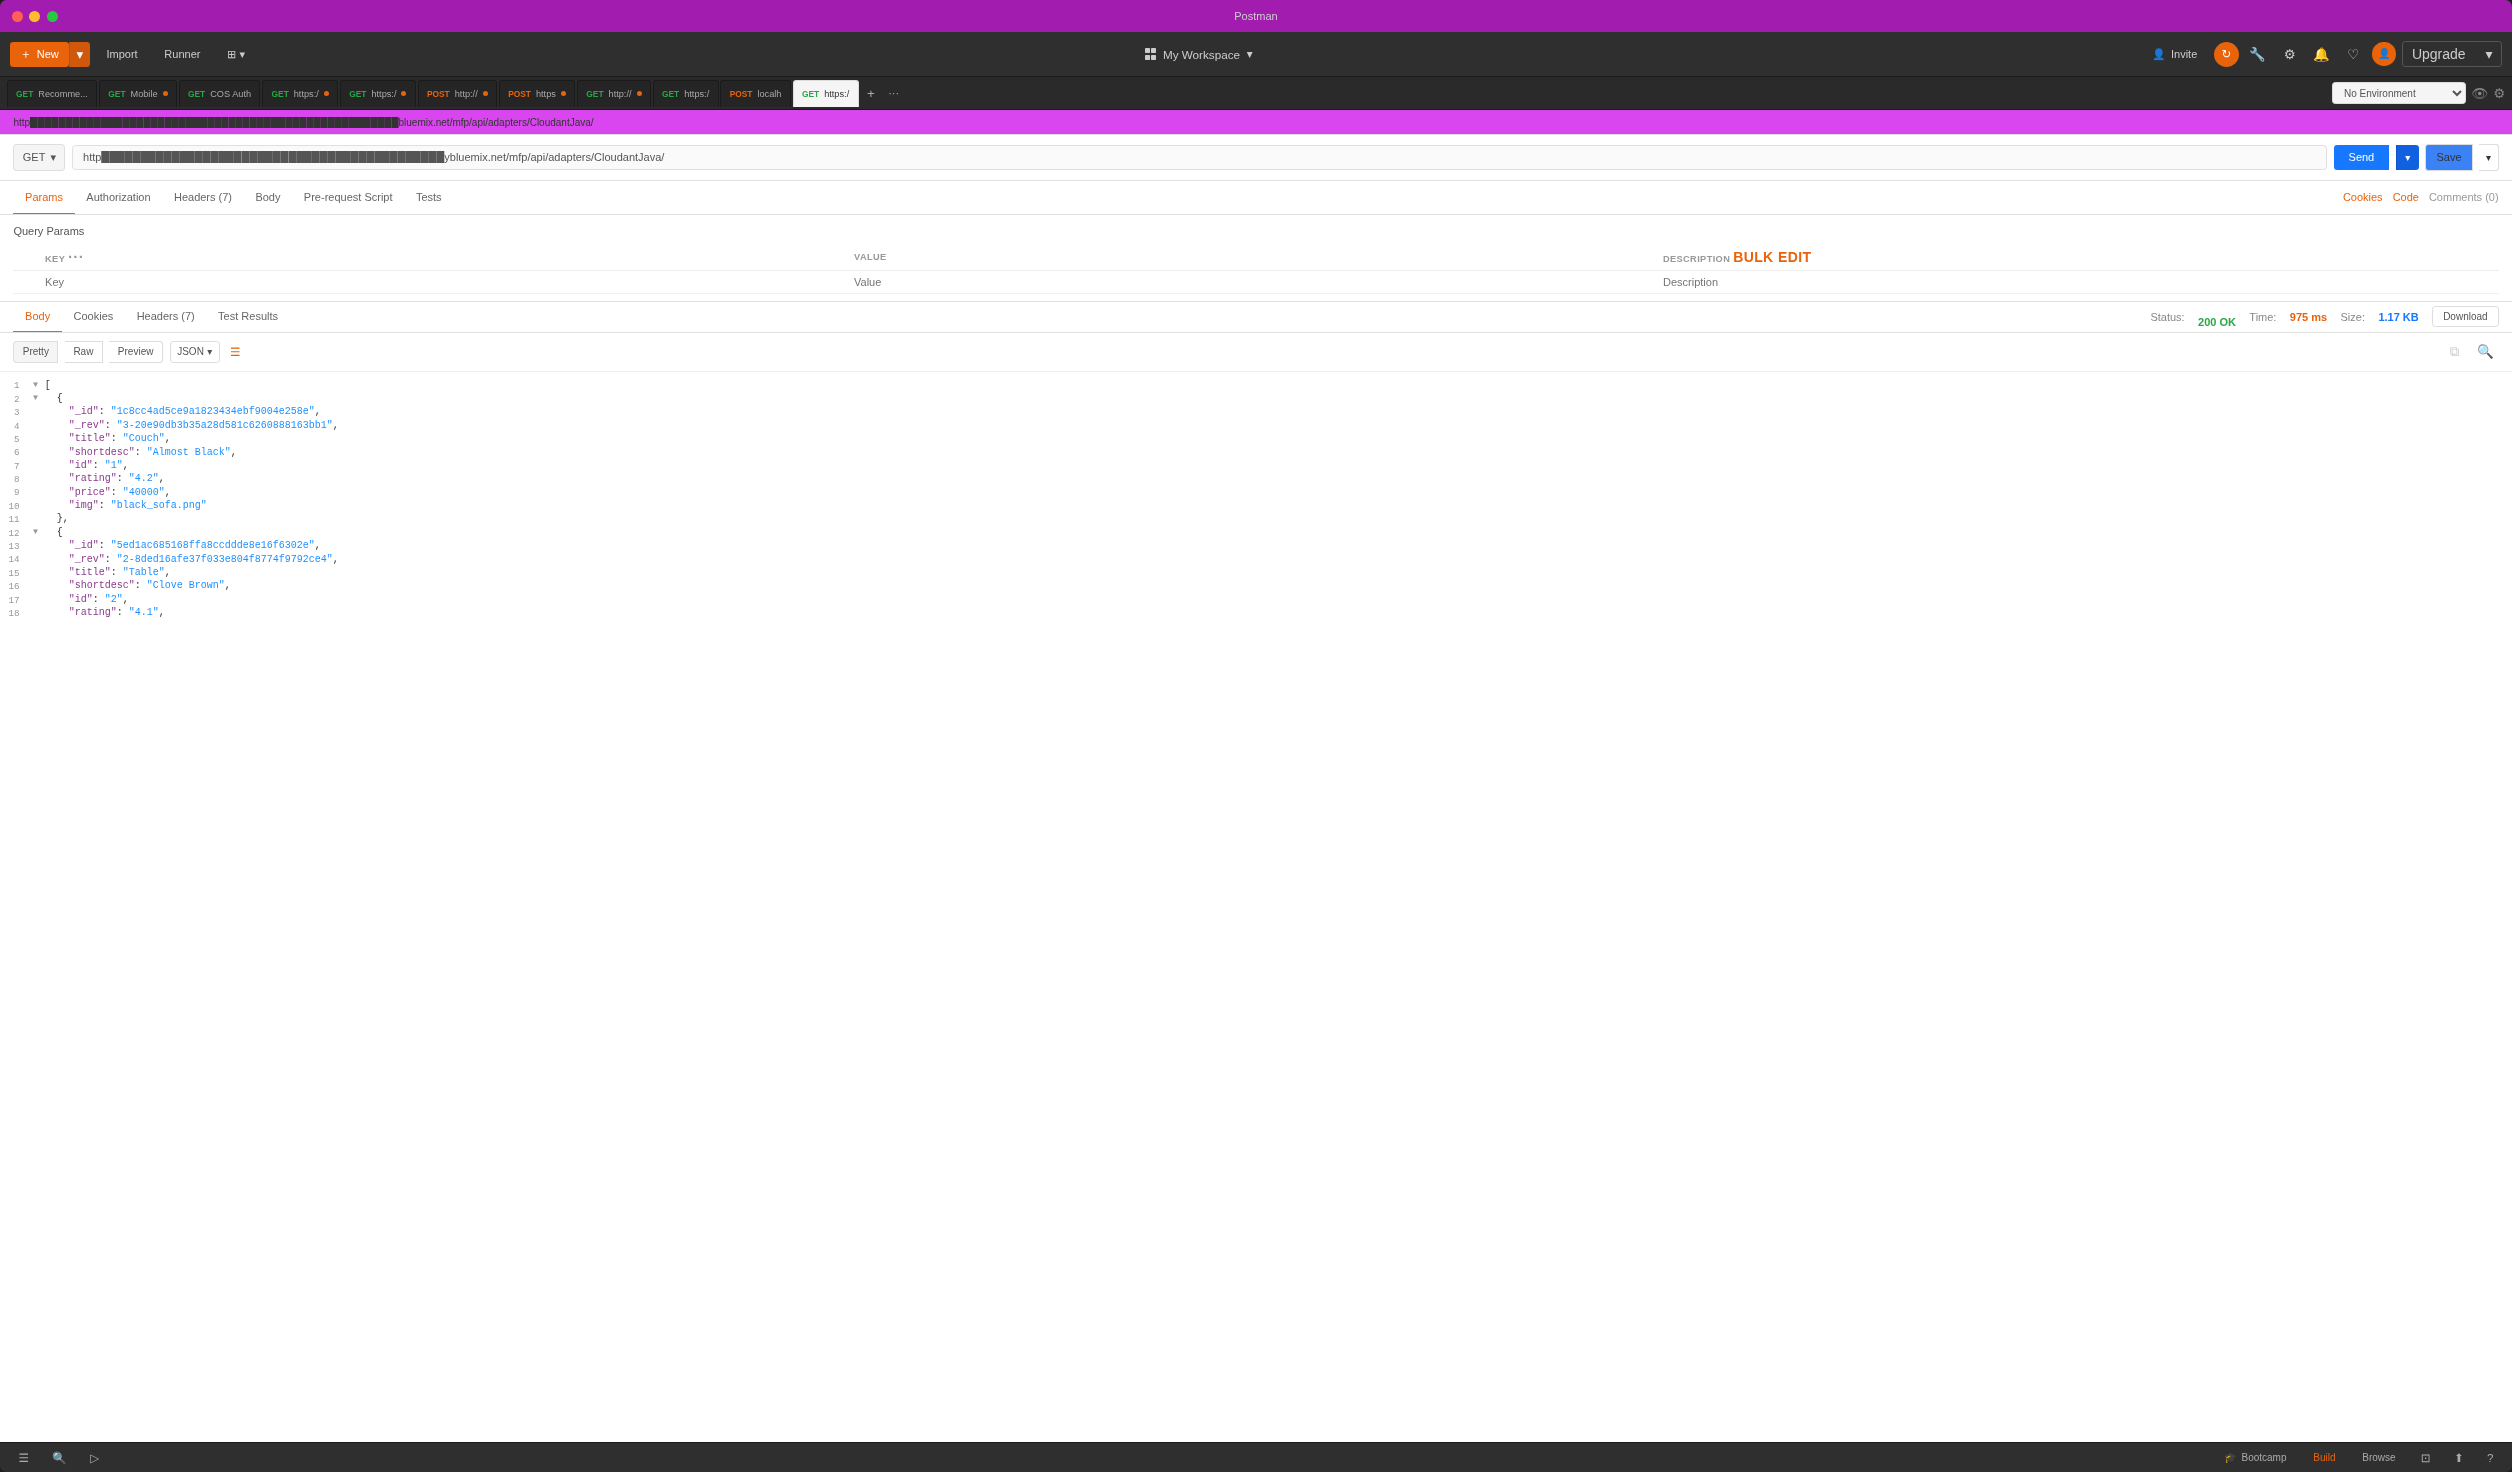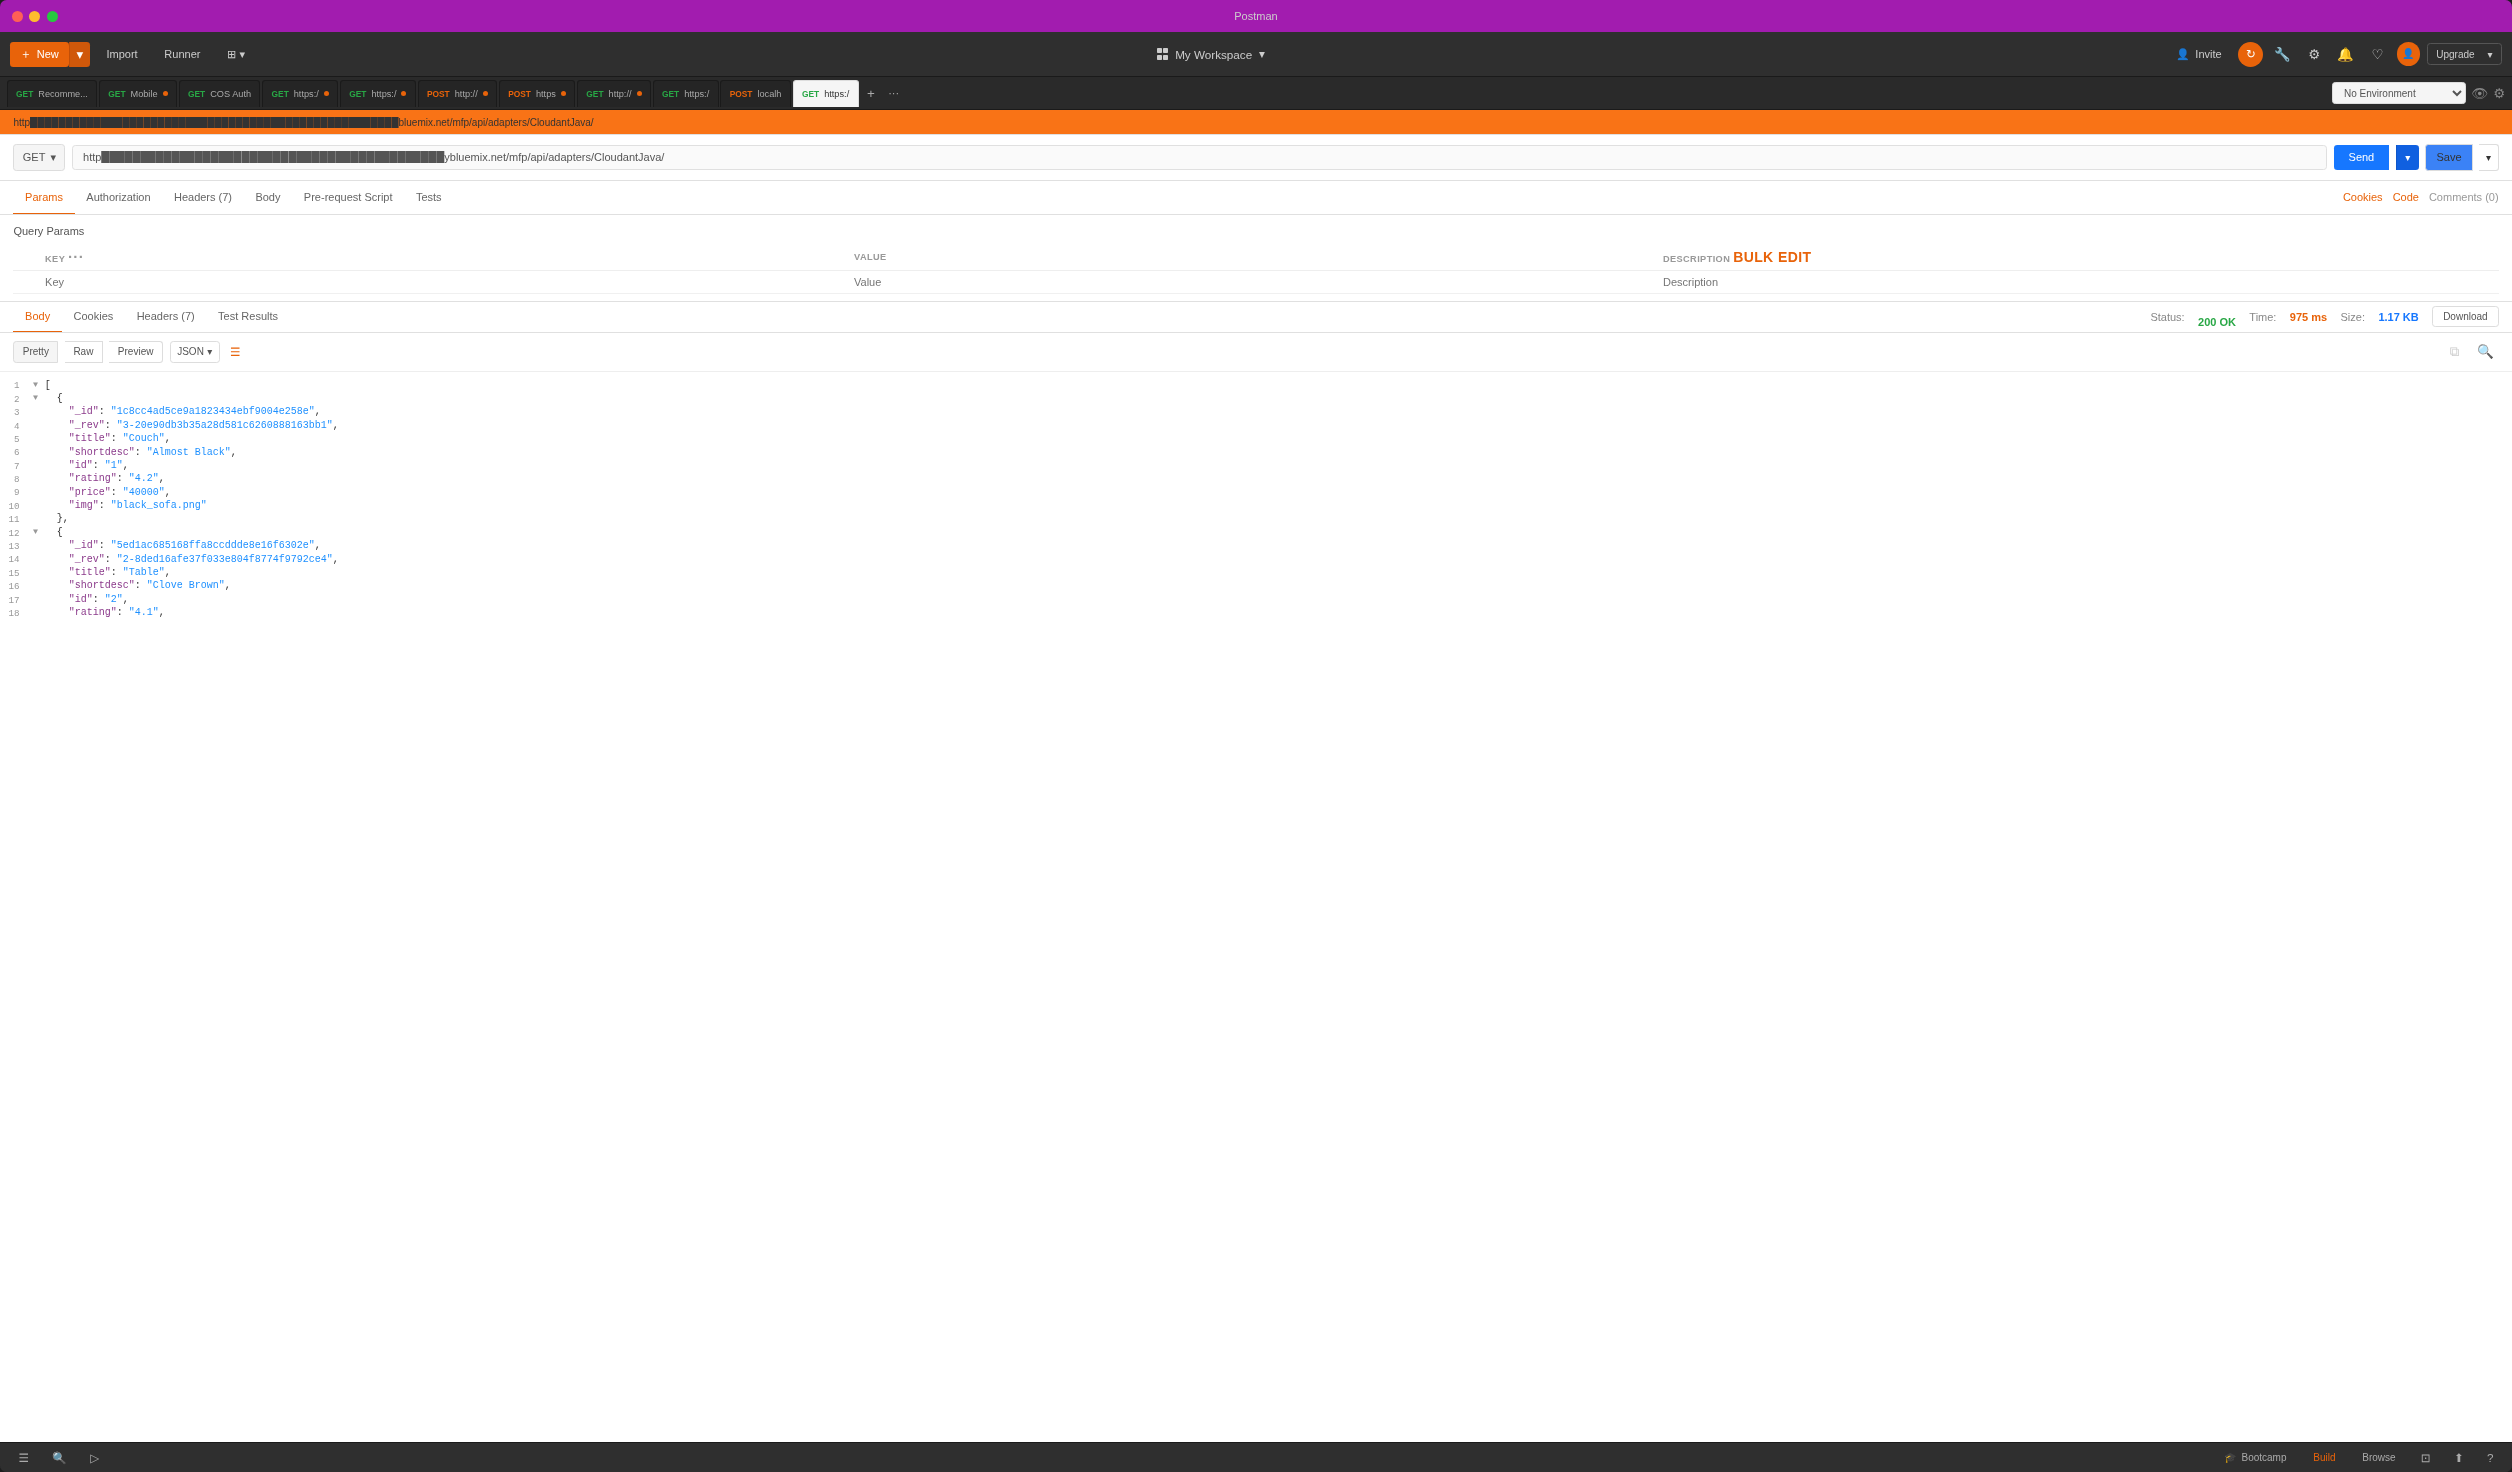--- a/index.html
+++ b/index.html
@@ -21,40 +21,40 @@
     .btn-new-arrow { background: #d0580a; border-left: 0.8px solid #c04e08; border-radius: 0 3.3px 3.3px 0; padding: 5px 6.7px; color: white; border-top: none; border-right: none; border-bottom: none; cursor: pointer; }
     .btn-toolbar { background: transparent; color: #ccc; border: none; border-radius: 3.3px; padding: 5px 10px; font-size: 11px; cursor: pointer; }
     .toolbar-center { flex: 1; display: flex; justify-content: center; align-items: center; }
     .workspace-btn { background: transparent; border: none; color: #ccc; font-size: 11.7px; cursor: pointer; display: flex; align-items: center; gap: 6.7px; }
     .workspace-icon { display: inline-grid; grid-template-columns: 1fr 1fr; gap: 1.7px; width: 11.7px; height: 11.7px; }
     .workspace-icon span { background: #ccc; border-radius: 0.8px; }
     .invite-btn { background: transparent; border: none; color: #ccc; font-size: 11px; cursor: pointer; display: flex; align-items: center; gap: 5px; padding: 5px 10px; }
     .toolbar-right { display: flex; align-items: center; gap: 6.7px; }
     .icon-btn { width: 25px; height: 25px; background: transparent; border: none; color: #ccc; cursor: pointer; display: flex; align-items: center; justify-content: center; font-size: 13.4px; border-radius: 3.3px; }
     .sync-icon { width: 25px; height: 25px; background: #e8630a; border-radius: 50%; display: flex; align-items: center; justify-content: center; color: white; font-size: 11.7px; cursor: pointer; }
-    .upgrade-btn { background: transparent; color: #ccc; border: 0.8px solid #555; border-radius: 3.3px; padding: 4.2px 8.4px; font-size: 10px; cursor: pointer; display: flex; align-items: center; gap: 13px; }
+    .upgrade-btn { background: transparent; color: #ccc; border: 0.8px solid #555; border-radius: 3.3px; padding: 4.2px 8.4px; font-size: 14px; cursor: pointer; display: flex; align-items: center; gap: 20px; }
     .avatar { width: 23.4px; height: 23.4px; border-radius: 50%; background: #e8630a; display: flex; align-items: center; justify-content: center; color: white; font-size: 10px; }
 
     
     .tabs-bar { height: 33px; background: #2a2a2a; display: flex; align-items: center; padding: 0 6.7px; gap: 1.7px; border-bottom: 0.8px solid #1a1a1a; overflow-x: auto; flex-shrink: 0; }
     .tab { display: flex; align-items: center; gap: 3.3px; padding: 3.3px 8.4px; border-radius: 3.3px 3.3px 0 0; cursor: pointer; font-size: 9.2px; white-space: nowrap; color: #aaa; background: #252525; border: 0.8px solid #1a1a1a; border-bottom: none; height: 27px; }
     .tab.active { background: #f5f5f5; color: #333; border-color: #ddd; }
     .tab .method { font-weight: 700; font-size: 8.4px; margin-right: 1.7px; }
     .tab .method.get { color: #28a745; }
     .tab .method.post { color: #e8630a; }
     .tab .dot { width: 5px; height: 5px; border-radius: 50%; margin-left: 1.7px; }
     .tab .dot.orange { background: #e8630a; }
     .tab-add { background: transparent; border: none; color: #aaa; cursor: pointer; padding: 3.3px 6.7px; font-size: 13.4px; }
     .tab-more { background: transparent; border: none; color: #aaa; cursor: pointer; padding: 3.3px 5px; font-size: 11px; }
     .env-area { margin-left: auto; display: flex; align-items: center; gap: 5px; }
     .env-select { background: #f5f5f5; border: 0.8px solid #ddd; border-radius: 3.3px; padding: 3.3px 6.7px; font-size: 10px; color: #555; cursor: pointer; width: 134px; }
     .env-icon-btn { background: transparent; border: none; cursor: pointer; color: #888; font-size: 13.4px; }
 
     
-    .request-area { background: #f97316; padding: 6.7px 13.4px; display: flex; align-items: center; gap: 6.7px; border-bottom: 0.8px solid #e0e0e0; flex-shrink: 0; }
+    .request-area { background: #d946ef; padding: 6.7px 13.4px; display: flex; align-items: center; gap: 6.7px; border-bottom: 0.8px solid #e0e0e0; flex-shrink: 0; }
     .url-display { font-size: 10px; color: #333; flex: 1; overflow: hidden; text-overflow: ellipsis; white-space: nowrap; }
 
     
     .request-bar { background: white; padding: 8.4px 13.4px; display: flex; align-items: center; gap: 6.7px; border-bottom: 0.8px solid #e0e0e0; flex-shrink: 0; }
     .method-select { background: #f5f5f5; border: 0.8px solid #ddd; border-radius: 3.3px; padding: 5.9px 8.4px; font-size: 11px; color: #555; cursor: pointer; display: flex; align-items: center; gap: 5px; }
     .url-input { flex: 1; border: 0.8px solid #e0e0e0; border-radius: 3.3px; padding: 5.9px 10px; font-size: 11px; color: #555; background: #fafafa; }
     .send-btn { background: #1677ff; color: white; border: none; border-radius: 3.3px 0 0 3.3px; padding: 6.7px 15px; font-size: 11px; cursor: pointer; font-weight: 500; }
     .send-arrow { background: #1060e0; color: white; border: none; border-radius: 0 3.3px 3.3px 0; padding: 6.7px 8.4px; font-size: 10px; cursor: pointer; border-left: 0.8px solid #0f55c8; }
     .save-btn { background: #3b82f6; color: #333; border: 0.8px solid #ddd; border-radius: 3.3px 0 0 3.3px; padding: 6.7px 10px; font-size: 11px; cursor: pointer; }
     .save-arrow { background: white; color: #333; border: 0.8px solid #ddd; border-left: none; border-radius: 0 3.3px 3.3px 0; padding: 6.7px 6.7px; font-size: 10px; cursor: pointer; }

